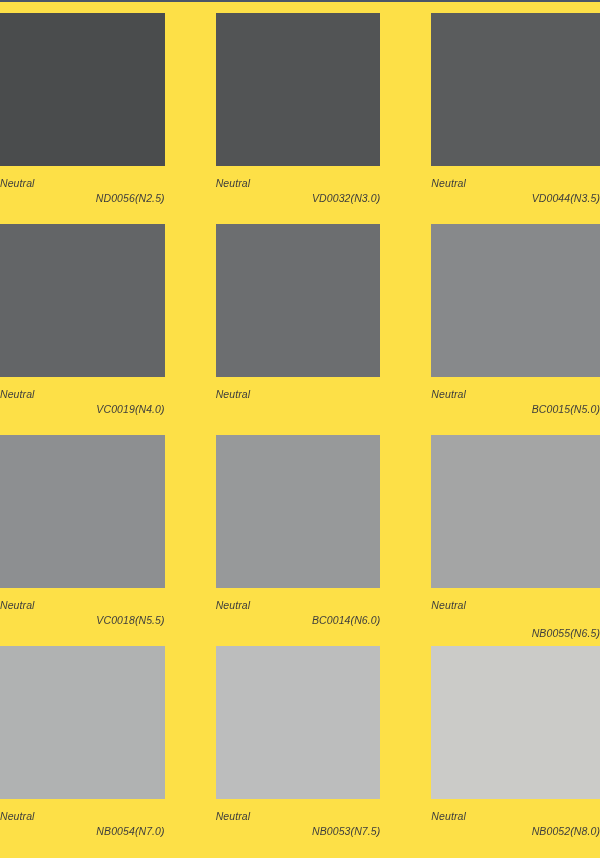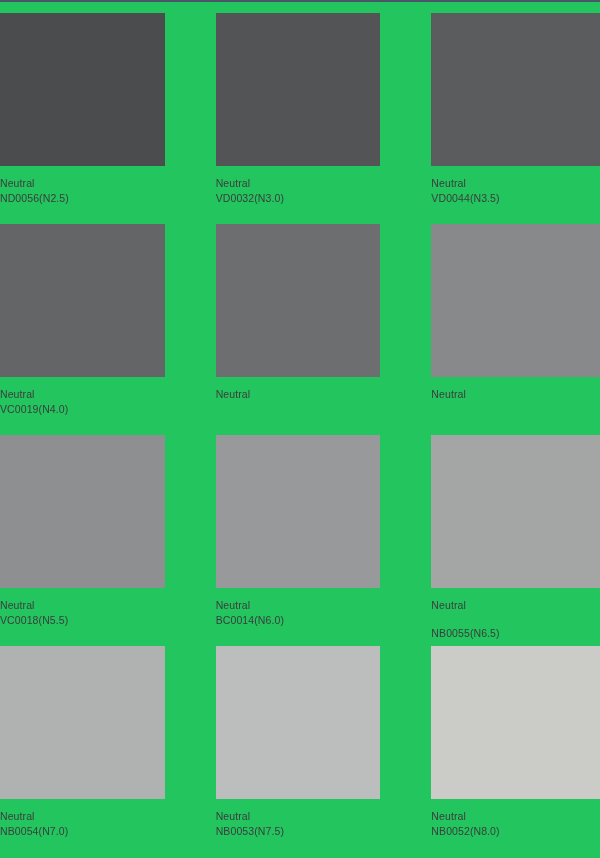--- a/index.html
+++ b/index.html
@@ -10,22 +10,23 @@
     width: 600px;
     height: 858px;
     background: #ffffff;
     font-family: "Liberation Sans", sans-serif;
     overflow: hidden;
   }
   #page {
     position: relative;
     width: 600px;
     height: 858px;
-    background: #22c55e;
+    background: #fde047;
     box-sizing: border-box;
+    font-style: italic;
   }
   .top-rule {
     position: absolute;
     top: 0;
     left: 0;
     width: 600px;
     height: 2px;
     background: #4a5568;
   }
   .swatch-grid {
@@ -62,20 +63,21 @@
     color: #3b3b3b;
     letter-spacing: 0.1px;
   }
   .swatch-family {
     display: block;
     color: #3d3d3d;
   }
   .swatch-code {
     display: block;
     color: #3d3d3d;
+    text-align: right;
   }
 </style>
 </head>
 <body style="background-color: rgb(255, 255, 255);">
 
 <div id="page">
 
   <div class="top-rule" style="background-color: rgb(74, 85, 104);"></div>
 
   <div class="swatch-grid">
@@ -115,20 +117,21 @@
       <div class="swatch-cell">
         <div class="swatch-chip" style="background-color: rgb(108, 110, 112);"></div>
         <div class="swatch-caption">
           <span class="swatch-family" style="color: rgb(61, 61, 61);">Neutral</span>
         </div>
       </div>
       <div class="swatch-cell">
         <div class="swatch-chip" style="background-color: rgb(135, 137, 139);"></div>
         <div class="swatch-caption">
           <span class="swatch-family" style="color: rgb(61, 61, 61);">Neutral</span>
+          <span class="swatch-code" style="color: rgb(61, 61, 61);">BC0015(N5.0)</span>
         </div>
       </div>
     </div>
 
     <div class="swatch-row">
       <div class="swatch-cell">
         <div class="swatch-chip" style="background-color: rgb(141, 143, 145);"></div>
         <div class="swatch-caption">
           <span class="swatch-family" style="color: rgb(61, 61, 61);">Neutral</span>
           <span class="swatch-code" style="color: rgb(61, 61, 61);">VC0018(N5.5)</span>

